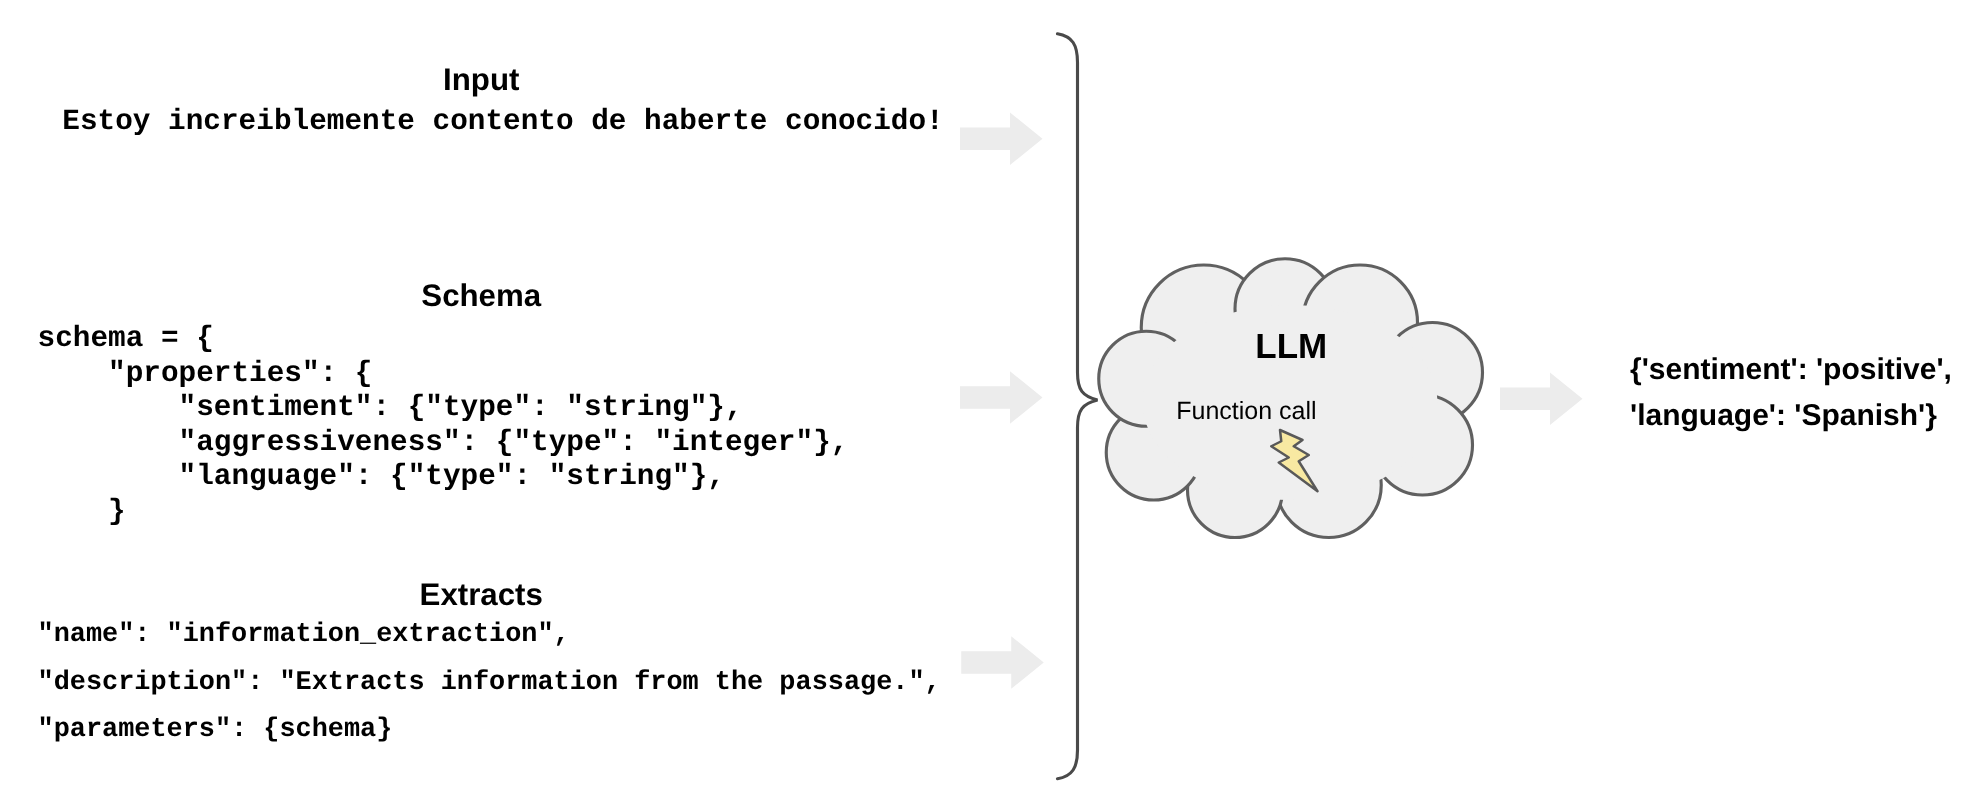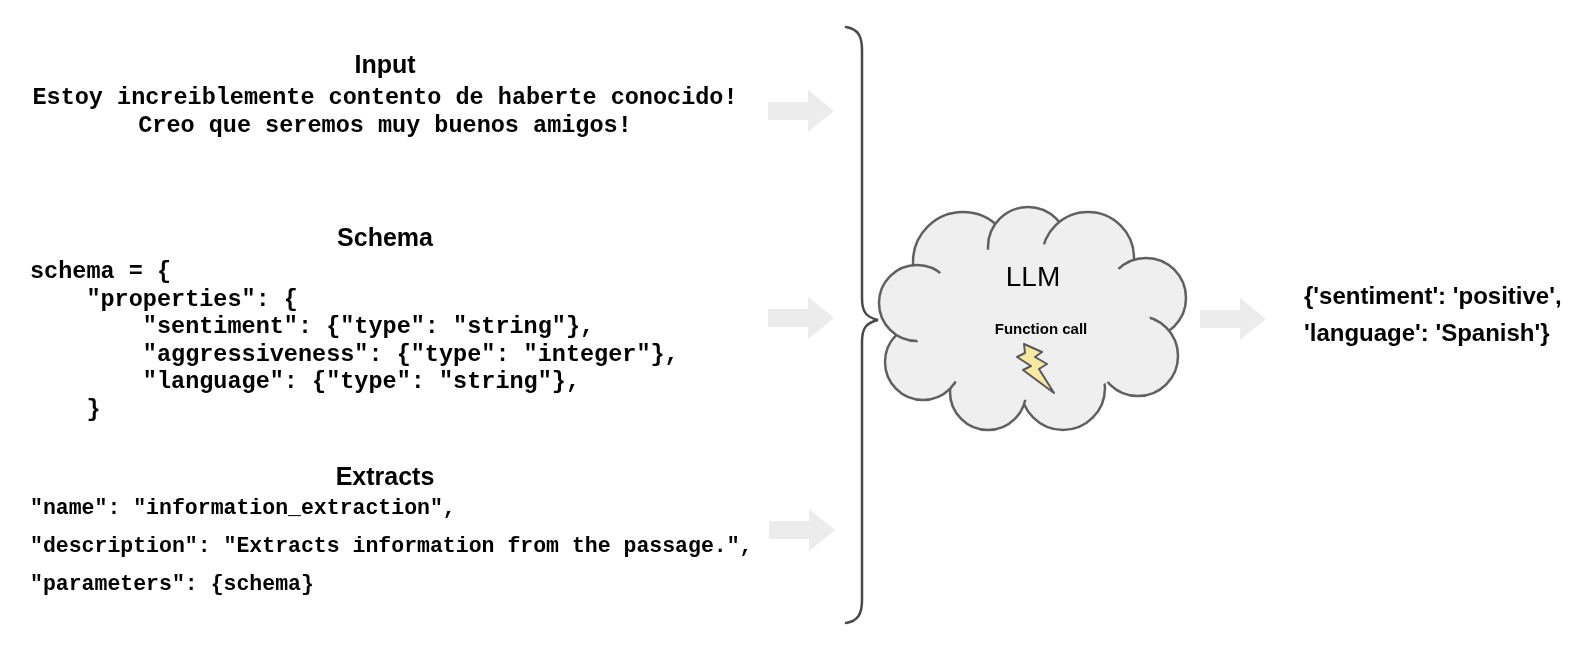--- a/index.html
+++ b/index.html
@@ -18,20 +18,21 @@
     font-weight:bold;
     font-size:25px;
     line-height:30px;
     color:#000;
   }
   .mono{
     font-family:"Liberation Mono", monospace;
     font-weight:bold;
     color:#000;
     margin:0;
+    text-align:right;
   }
   .input-text{
     font-size:23.5px;
     line-height:28px;
     white-space:pre;
   }
   .code{
     text-align:left;
     white-space:pre;
   }
@@ -41,25 +42,25 @@
     line-height:27.5px;
     font-family:Liberation Mono, monospace;
   }
   .function-code{
     left:30px;top:489px;
     font-size:21.5px;
     line-height:38px;
   }
   .cloud-label{
     left:933px;width:200px;text-align:center;
-    font-weight:normal;font-size:28px;line-height:32px;top:261px;
+    font-weight:bold;font-size:28px;line-height:32px;top:261px;
   }
   .cloud-sublabel{
-    left:941px;width:200px;text-align:center;
-    font-weight:bold;font-size:15px;line-height:26px;top:316px;
+    left:941px;width:200px;
+    font-weight:normal;font-size:20px;line-height:26px;top:316px;
   }
   .output-text{
     left:1276px;top:277px;
     font-weight:bold;
     font-size:24px;
     line-height:37px;
     white-space:pre;
     margin-left:28px;
   }
   svg{display:block;}
@@ -94,21 +95,20 @@
       <ellipse cx="1032" cy="322" rx="118" ry="78" stroke="none"></ellipse>
     </g>
 
     <g transform="translate(1015,343)">
       <polygon points="9,1 27,9 20,14 32,21 24,26 39,50 8,27 16,23 2,14 10,10" fill="#f8e9a2" stroke="#595959" stroke-width="2" stroke-linejoin="round"></polygon>
     </g>
   </svg>
 
   <div class="abs col-center sec-title" style="top:49px">Input</div>
   <div class="abs col-center mono input-text" style="top:84px">Estoy increiblemente contento de haberte conocido!</div>
-  <div class="abs col-center mono input-text" style="top:112px">Creo que seremos muy buenos amigos!</div>
 
   <div class="abs col-center sec-title" style="top:222px">Schema</div>
   <pre class="abs mono code schema-code">schema = {
     "properties": {
         "sentiment": {"type": "string"},
         "aggressiveness": {"type": "integer"},
         "language": {"type": "string"},
     }</pre>
 
   <div class="abs col-center sec-title" style="top:461px">Extracts</div>

